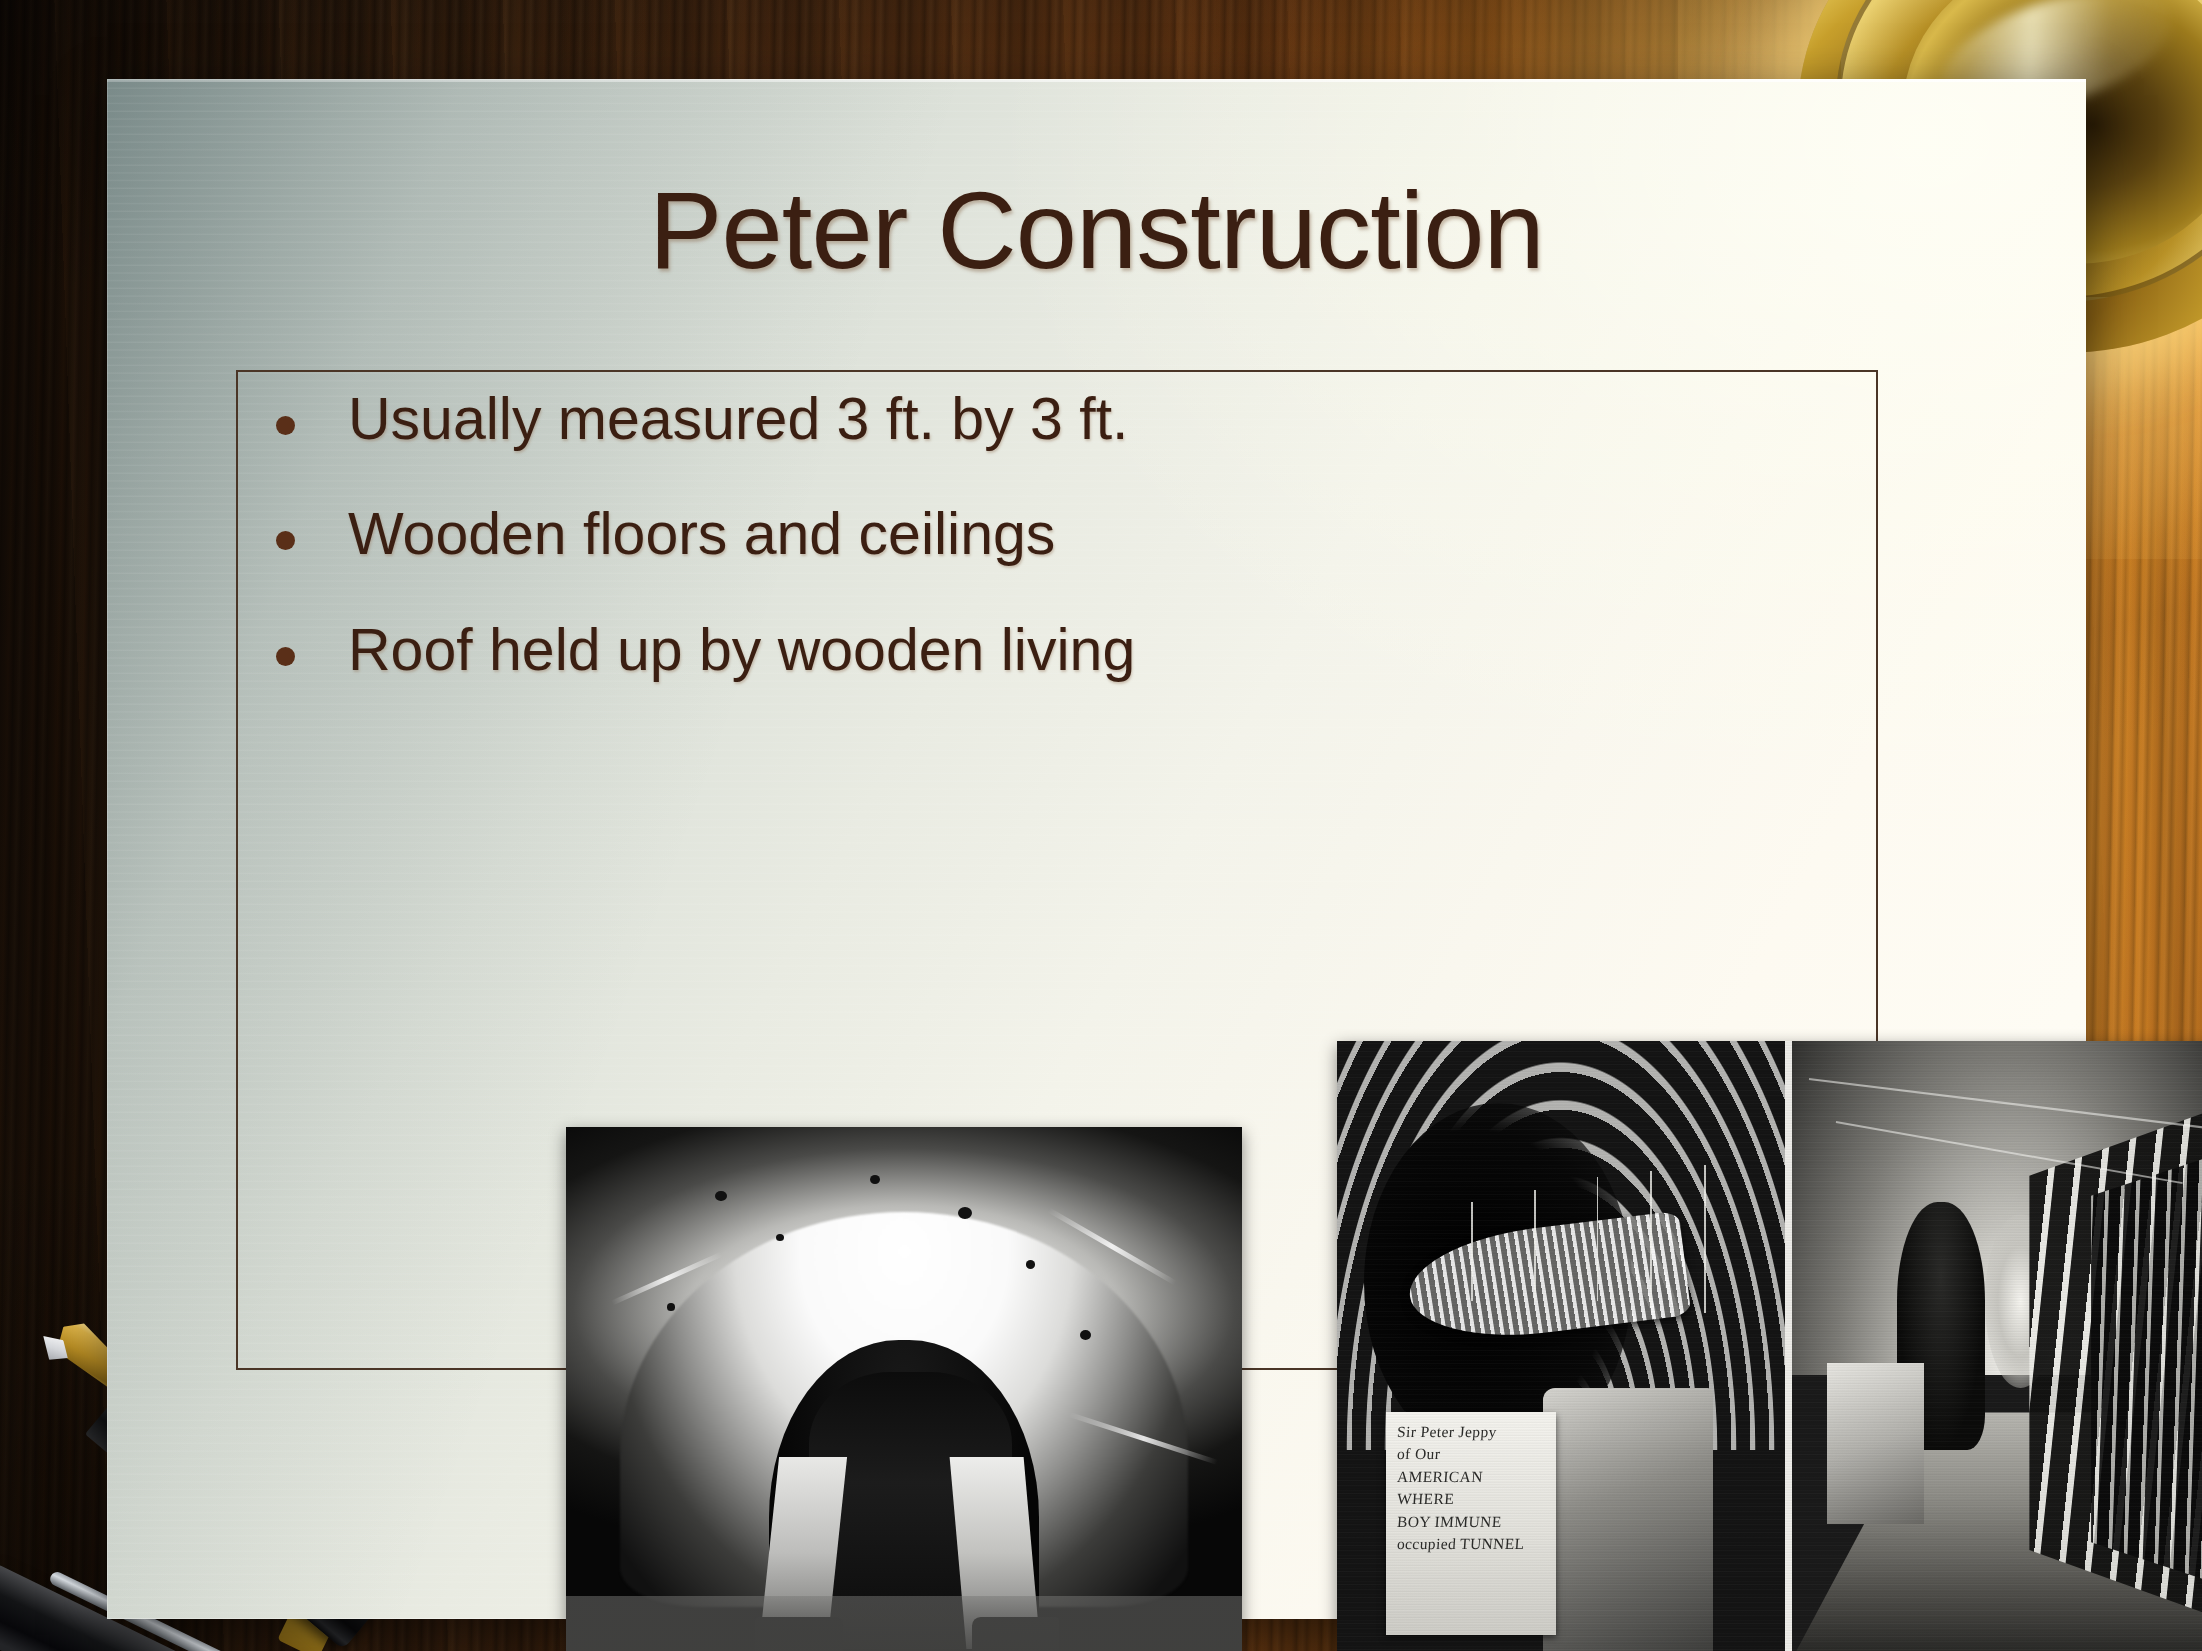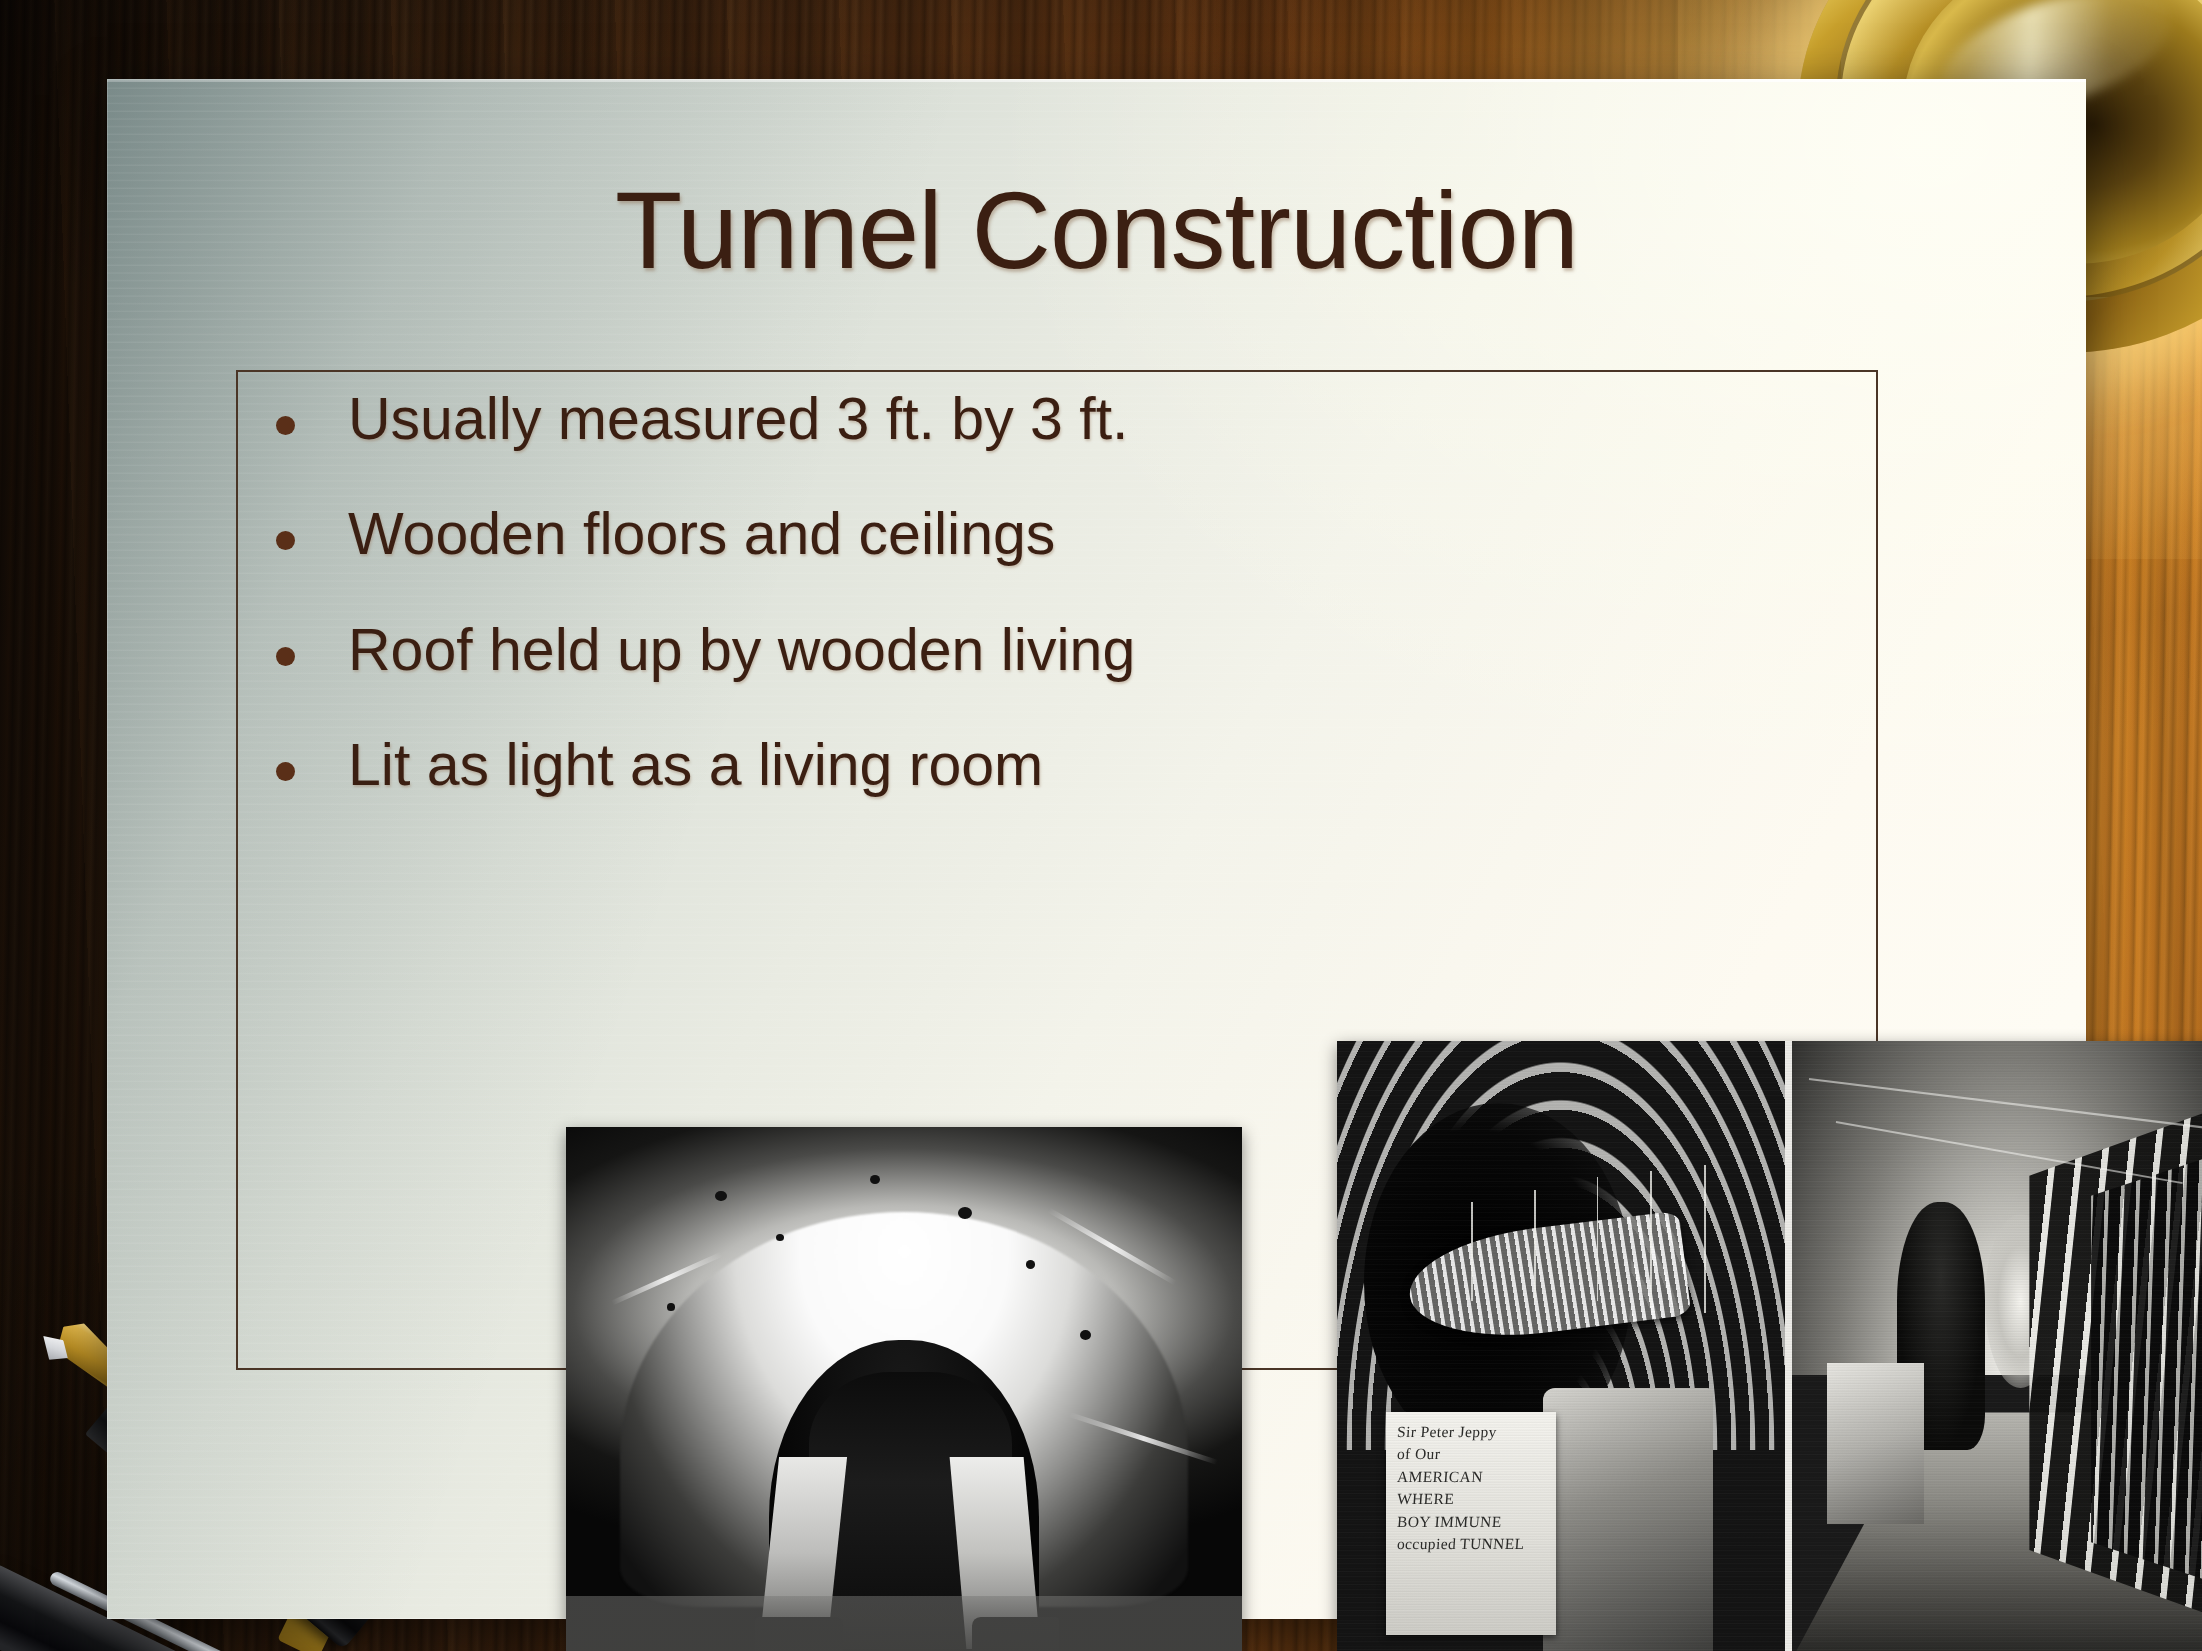--- a/index.html
+++ b/index.html
@@ -437,29 +437,28 @@
   <div class="pen-part" id="pen-band"></div>
   <div class="pen-part" id="pen-grip"></div>
   <div class="pen-part" id="pen-nib"></div>
   <div class="pen-part" id="pen-tip"></div>
 </div>
 
 <div id="slide">
   <div id="slide-sheen"></div>
   <div id="slide-edge-hi"></div>
 
-  <h1 id="title">Tunnel Construction</h1>
+  <h1 id="title">Peter Construction</h1>
 
   <div id="content-box"></div>
 
   <ul id="bullets">
     <li>Usually measured 3 ft. by 3 ft.</li>
     <li>Wooden floors and ceilings</li>
     <li>Roof held up by wooden living</li>
-    <li>Lit as light as a living room</li>
   </ul>
 
   <div class="photo" id="photo-left">
     <div id="pl-bg"></div>
     <div id="pl-arch"></div>
     <div id="pl-hole"></div>
     <div id="pl-fig"></div>
     <div id="pl-leg-l"></div>
     <div id="pl-leg-r"></div>
     <div id="pl-boot-l"></div>

